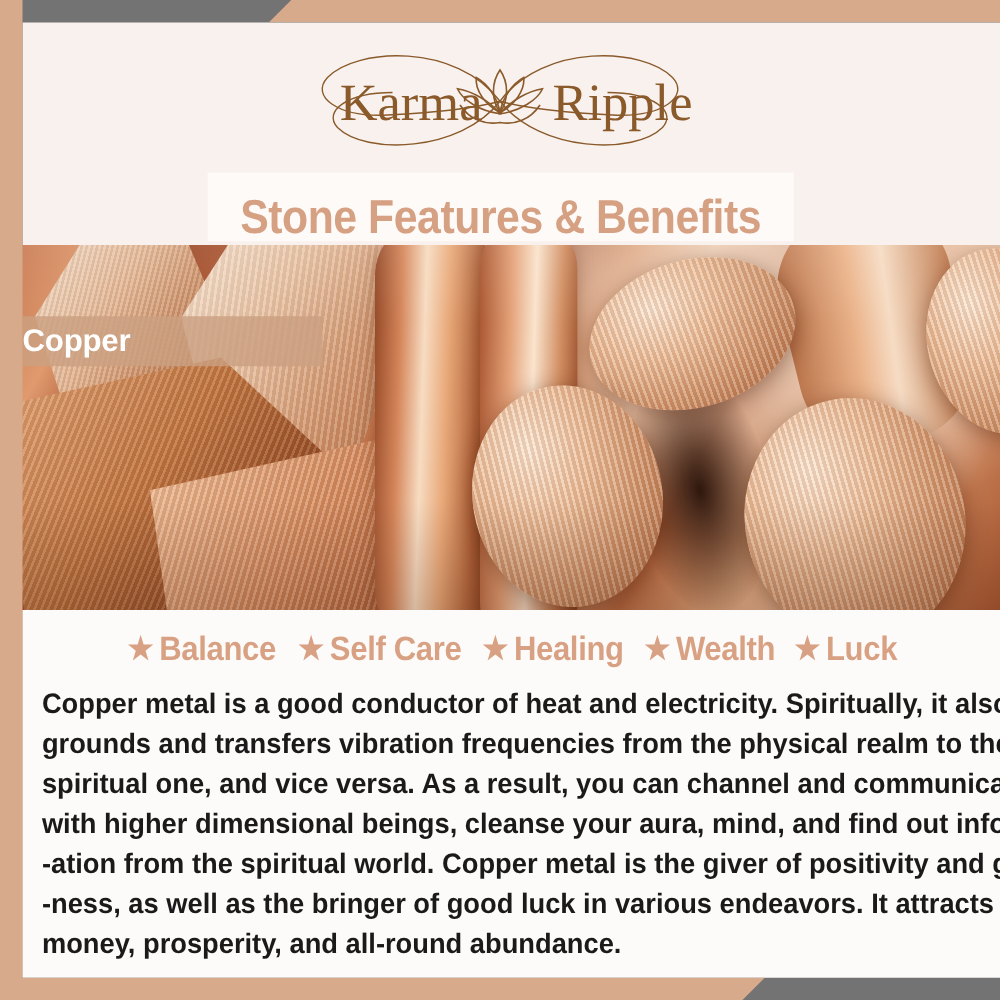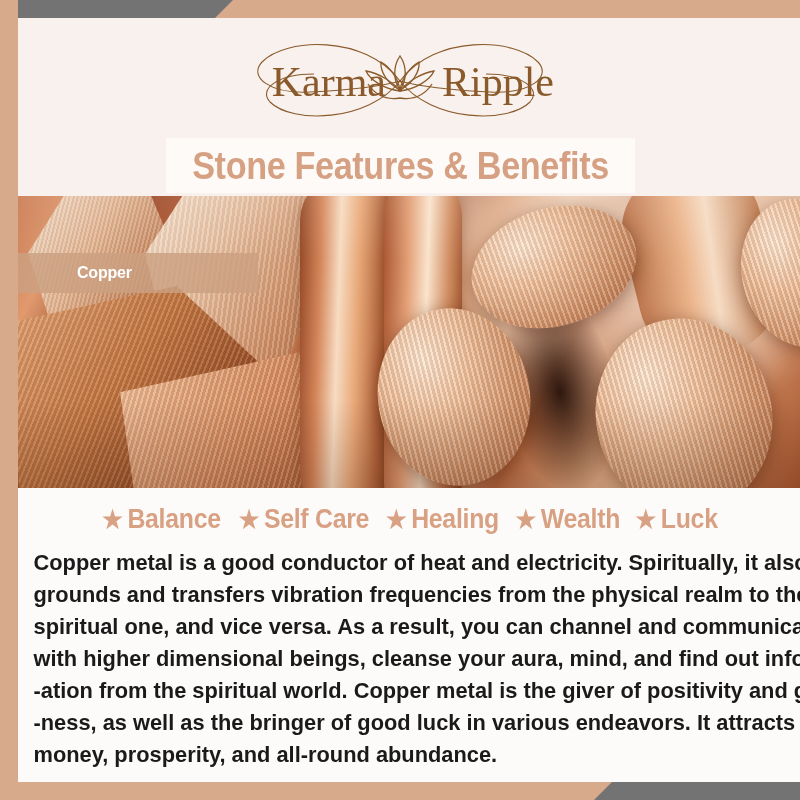--- a/index.html
+++ b/index.html
@@ -78,21 +78,21 @@
 
   
   .title-banner {
     position: absolute;
     top: 138px;
     left: 166px;
     width: 469px;
     height: 55px;
     background: #fdfaf8;
     display: flex;
-    align-items: center;
+    align-items: flex-end;
     justify-content: center;
     z-index: 5;
   }
   .title-banner-text {
     font-family: "Liberation Sans Narrow", "Liberation Sans", sans-serif;
     font-weight: 700;
     font-size: 38px;
     line-height: 1;
     letter-spacing: -0.4px;
     color: #d6a083;
@@ -226,25 +226,24 @@
     left: 18px;
     top: 253px;
     width: 240px;
     height: 40px;
     background: rgba(203,160,129,0.82);
     display: flex;
     align-items: center;
     z-index: 4;
   }
   .stone-tag-label {
-    margin-left: 59px;
     color: #ffffff;
     font-family: "Liberation Sans", sans-serif;
     font-weight: 700;
-    font-size: 16px;
+    font-size: 25px;
     letter-spacing: -0.2px;
     line-height: 1;
     text-align: center;
   }
 
   
   .content-panel {
     position: absolute;
     top: 488px;
     left: 18px;

